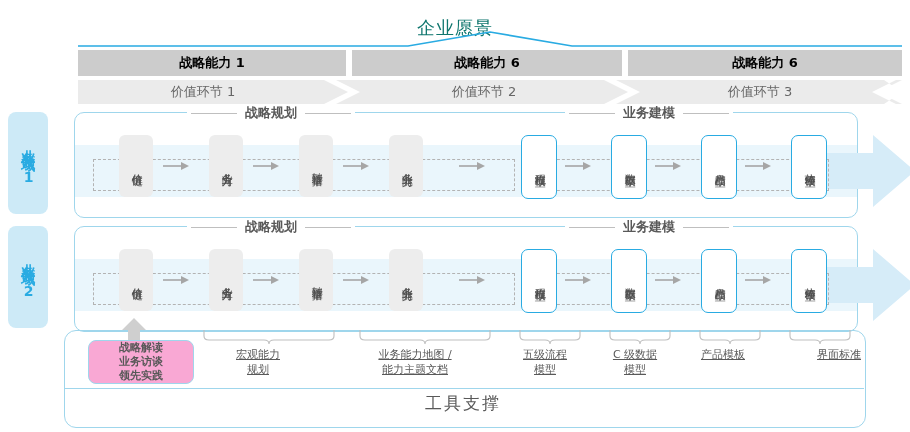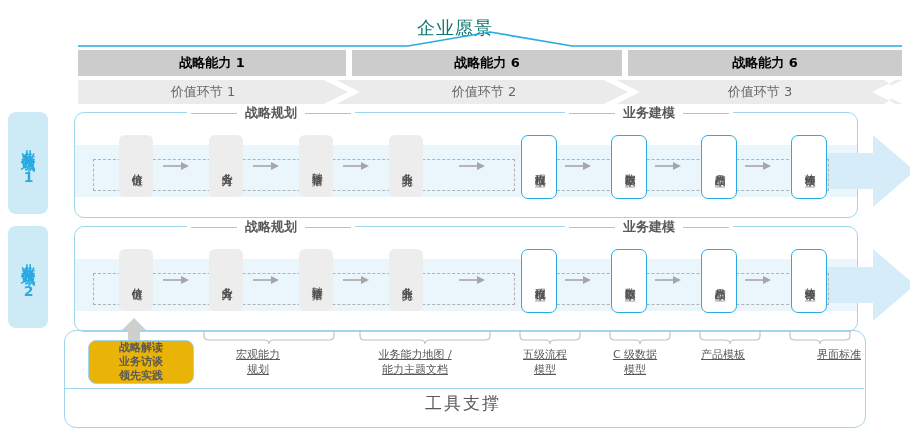--- a/index.html
+++ b/index.html
@@ -104,21 +104,21 @@
     position:absolute;top:48px;width:26px;height:10px;z-index:4;
   }
 
   
   .tool-label{
     position:absolute;text-align:center;font-size:11px;color:#595959;line-height:1.35;text-decoration:underline;
   }
 
   .tool-box{
     position:absolute;left:88px;top:340px;width:104px;height:42px;
-    border:1px solid #9fd6ec;border-radius:8px;background:#eab308;
+    border:1px solid #9fd6ec;border-radius:8px;background:#f9a8d4;
     display:flex;align-items:center;justify-content:center;
     font-size:11px;line-height:1.3;color:#595959;text-align:center;font-weight:bold;
   }
   .up-arrow{position:absolute;left:122px;top:318px;width:24px;height:24px;}
 
   
   .outer{
     position:absolute;left:64px;top:330px;width:800px;height:96px;
     border:1px solid #9fd6ec;border-radius:12px;background:transparent;
   }

